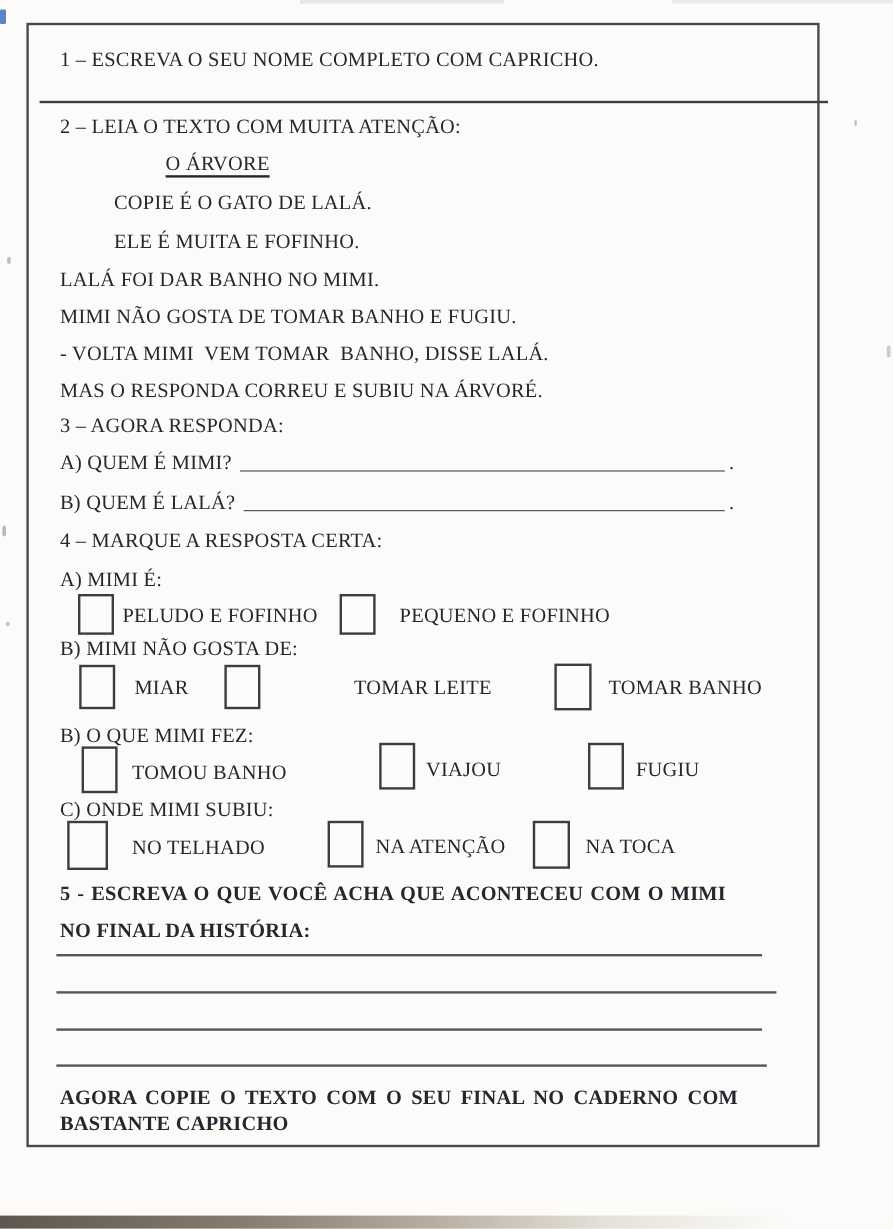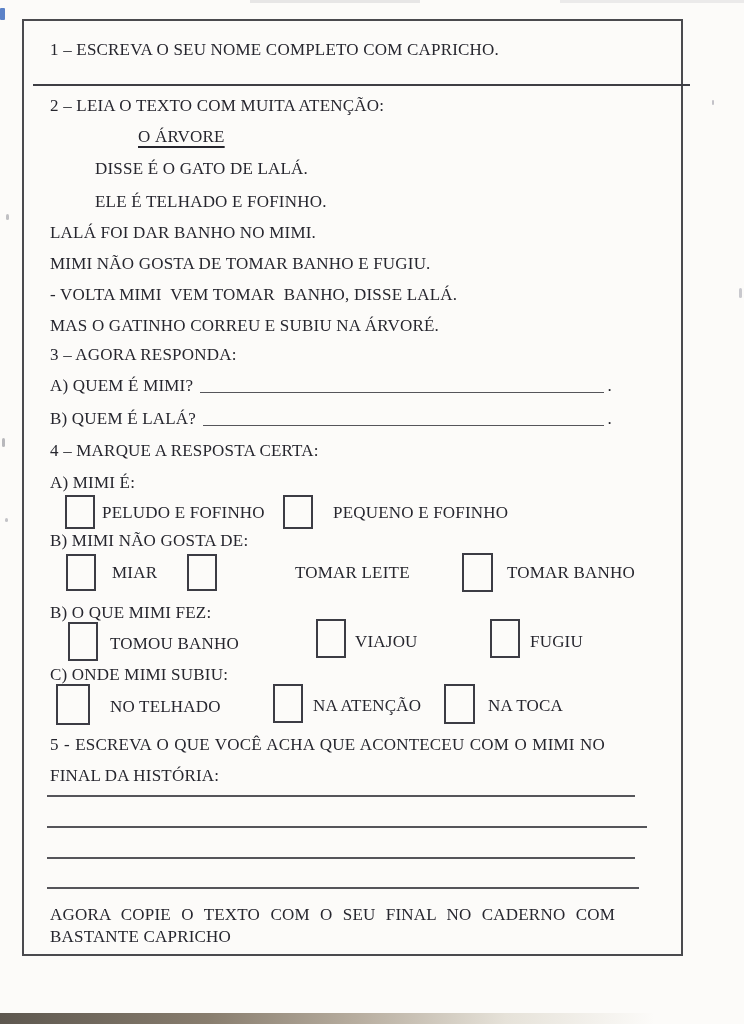--- a/index.html
+++ b/index.html
@@ -26,21 +26,21 @@
   .sep-line{position:absolute;left:33px;top:84px;width:657px;height:2px;background:#3e3e44;}
   .story-title{text-decoration:underline;text-decoration-thickness:1.5px;text-underline-offset:4px;}
   .q3-item{position:absolute;display:flex;align-items:flex-end;width:562px;}
   .q3-prompt{white-space:pre;}
   .write-line{flex:1;border-bottom:1.6px solid #55555a;margin:0 4px 3px 7px;height:18px;}
   .blank-line{position:absolute;height:2px;background:#55555a;}
   .checkbox{
     position:absolute;border:2px solid #3c3c44;background:transparent;box-sizing:border-box;
   }
   .opt-label{position:absolute;white-space:pre;}
-  .justify{text-align:justify;text-justify:inter-word;}
+  .justify{text-align:justify;text-justify:inter-word;font-weight:bold;}
   .q5-label{line-height:31px;}
   .footer-text{line-height:22px;}
   
   .art{position:absolute;}
   .blue-mark{left:0;top:8px;width:5px;height:12px;background:#3f6cc0;opacity:.85;border-radius:1px;}
   .speck1{left:6px;top:214px;width:3px;height:6px;background:#a7a7ad;opacity:.7;border-radius:2px;}
   .speck2{left:2px;top:438px;width:3px;height:9px;background:#9b9ba2;opacity:.7;border-radius:2px;}
   .speck3{left:5px;top:518px;width:3px;height:4px;background:#ababb2;opacity:.7;border-radius:2px;}
   .speck4{left:739px;top:288px;width:3px;height:10px;background:#b4b4bc;opacity:.7;border-radius:2px;}
   .speck5{left:712px;top:100px;width:2px;height:5px;background:#b4b4bc;opacity:.8;border-radius:2px;}
@@ -66,26 +66,26 @@
   <div class="art speck5"></div>
   <div class="art bottom-band"></div>
 
   <div class="frame"></div>
 
   <div class="abs" style="left:50px;top:40px;">1 – ESCREVA O SEU NOME COMPLETO COM CAPRICHO.</div>
   <div class="sep-line"></div>
 
   <div class="abs" style="left:50px;top:96px;">2 – LEIA O TEXTO COM MUITA ATENÇÃO:</div>
   <div class="abs story-title" style="left:138px;top:127px;">O ÁRVORE</div>
-  <div class="abs" style="left:95px;top:159px;">DISSE É O GATO DE LALÁ.</div>
-  <div class="abs" style="left:95px;top:192px;">ELE É TELHADO E FOFINHO.</div>
+  <div class="abs" style="left:95px;top:159px;">COPIE É O GATO DE LALÁ.</div>
+  <div class="abs" style="left:95px;top:192px;">ELE É MUITA E FOFINHO.</div>
   <div class="abs" style="left:50px;top:223px;">LALÁ FOI DAR BANHO NO MIMI.</div>
   <div class="abs" style="left:50px;top:254px;text-align:center;">MIMI NÃO GOSTA DE TOMAR BANHO E FUGIU.</div>
   <div class="abs" style="left:50px;top:285px;">- VOLTA MIMI  VEM TOMAR  BANHO, DISSE LALÁ.</div>
-  <div class="abs" style="left:50px;top:316px;">MAS O GATINHO CORREU E SUBIU NA ÁRVORÉ.</div>
+  <div class="abs" style="left:50px;top:316px;">MAS O RESPONDA CORREU E SUBIU NA ÁRVORÉ.</div>
 
   <div class="abs" style="left:50px;top:345px;">3 – AGORA RESPONDA:</div>
   <div class="q3-item" style="left:50px;top:374px;">
     <span class="q3-prompt">A) QUEM É MIMI?</span>
     <span class="write-line"></span>
     <span>.</span>
   </div>
   <div class="q3-item" style="left:50px;top:407px;">
     <span class="q3-prompt">B) QUEM É LALÁ?</span>
     <span class="write-line"></span>

